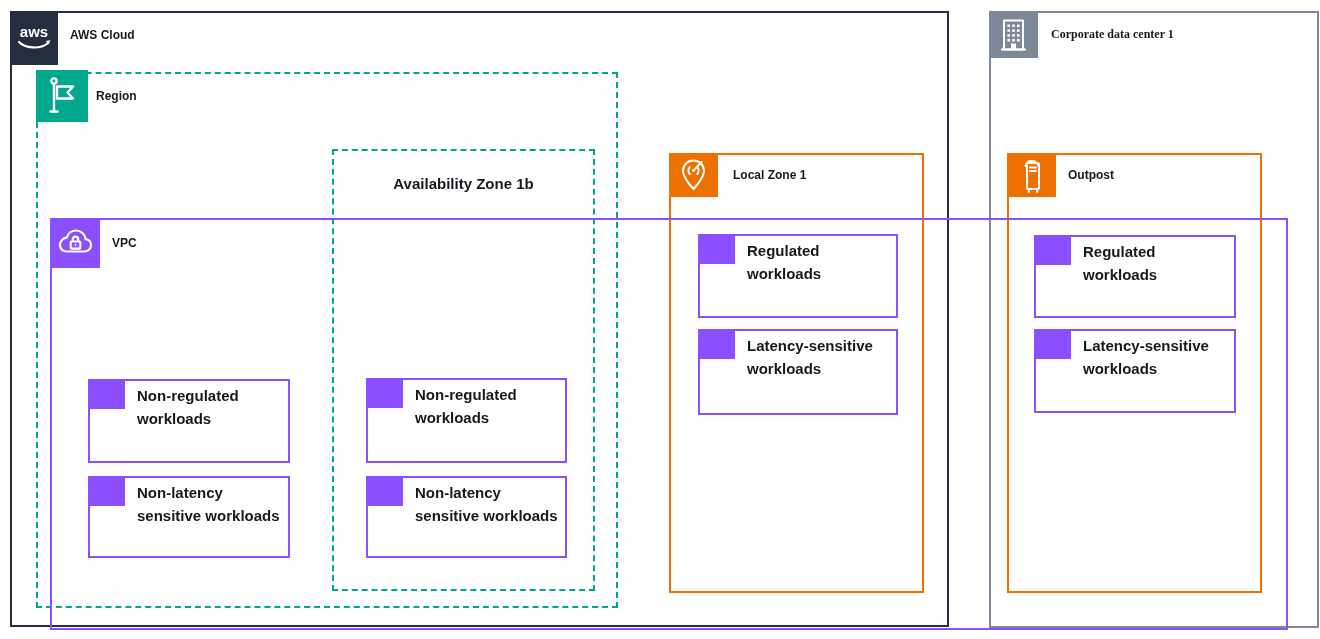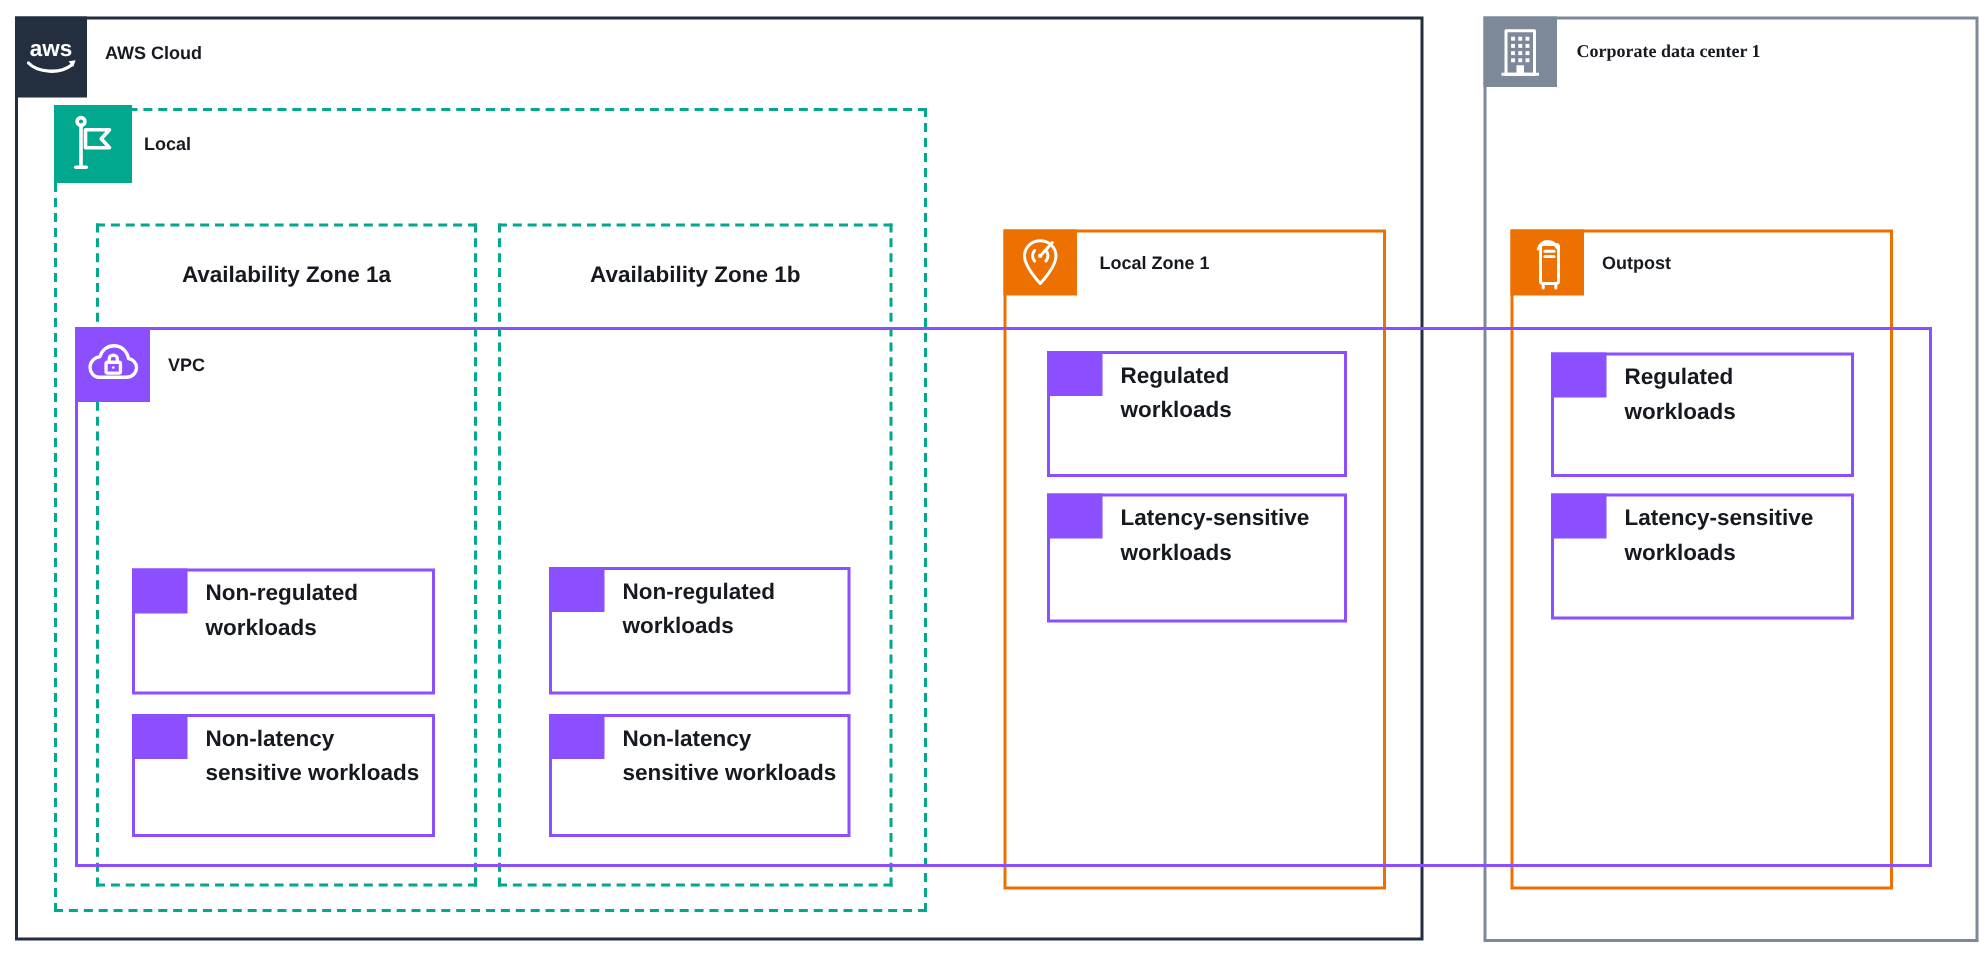--- a/index.html
+++ b/index.html
@@ -38,21 +38,21 @@
   #g-corp .glabel{left:60px;top:-2px;height:47px;}
 
   #g-lz{left:669px;top:153px;width:255px;height:440px;border:2px solid var(--orange);}
   #g-lz .icon{left:-2px;top:-2px;width:49px;height:44px;background:var(--orange);}
   #g-lz .glabel{left:62px;top:-2px;height:44px;}
 
   #g-outpost{left:1007px;top:153px;width:255px;height:440px;border:2px solid var(--orange);}
   #g-outpost .icon{left:-2px;top:-2px;width:49px;height:44px;background:var(--orange);}
   #g-outpost .glabel{left:59px;top:-2px;height:44px;}
 
-  #g-vpc{left:50px;top:218px;width:1238px;height:360px;border:2px solid var(--purple);}
+  #g-vpc{left:50px;top:218px;width:1238px;height:412px;border:2px solid var(--purple);}
   #g-vpc .icon{left:-2px;top:-2px;width:50px;height:50px;background:var(--purple);}
   #g-vpc .glabel{left:60px;top:-2px;height:50px;}
 
   .workload{
     position:absolute;box-sizing:border-box;border:2px solid var(--purple);
     background:#fff;display:flex;flex-direction:column;
     padding:4px 4px 4px 47px;font-weight:bold;font-size:15px;line-height:1.5;
     color:var(--text);
   }
   .workload .line{white-space:nowrap;}
@@ -87,26 +87,23 @@
 
   <div class="grp" id="g-region">
     <div class="icon">
       <svg width="52" height="52" viewBox="0 0 52 52" fill="none" stroke="#fff" stroke-width="2.4" stroke-linecap="round" stroke-linejoin="round">
         <circle cx="18" cy="11" r="2.6"></circle>
         <path d="M18 14 V41.5"></path>
         <path d="M14.5 41.5 h7"></path>
         <path d="M21 16.5 H37 L31.5 22.5 L37 28.5 H21 Z"></path>
       </svg>
     </div>
-    <div class="glabel">Local</div>
-  </div>
-
-  <div class="grp" id="g-az-a">
-    <div class="az-label">Availability Zone 1a</div>
-  </div>
+    <div class="glabel">Region</div>
+  </div>
+
 
   <div class="grp" id="g-az-b">
     <div class="az-label">Availability Zone 1b</div>
   </div>
 
   <div class="grp" id="g-corp">
     <div class="icon">
       <svg width="49" height="47" viewBox="0 0 49 47" fill="none" stroke="#fff" stroke-width="2" stroke-linejoin="round">
         <rect x="15" y="9.5" width="19" height="29"></rect>
         <path d="M12 38.5 h25"></path>

